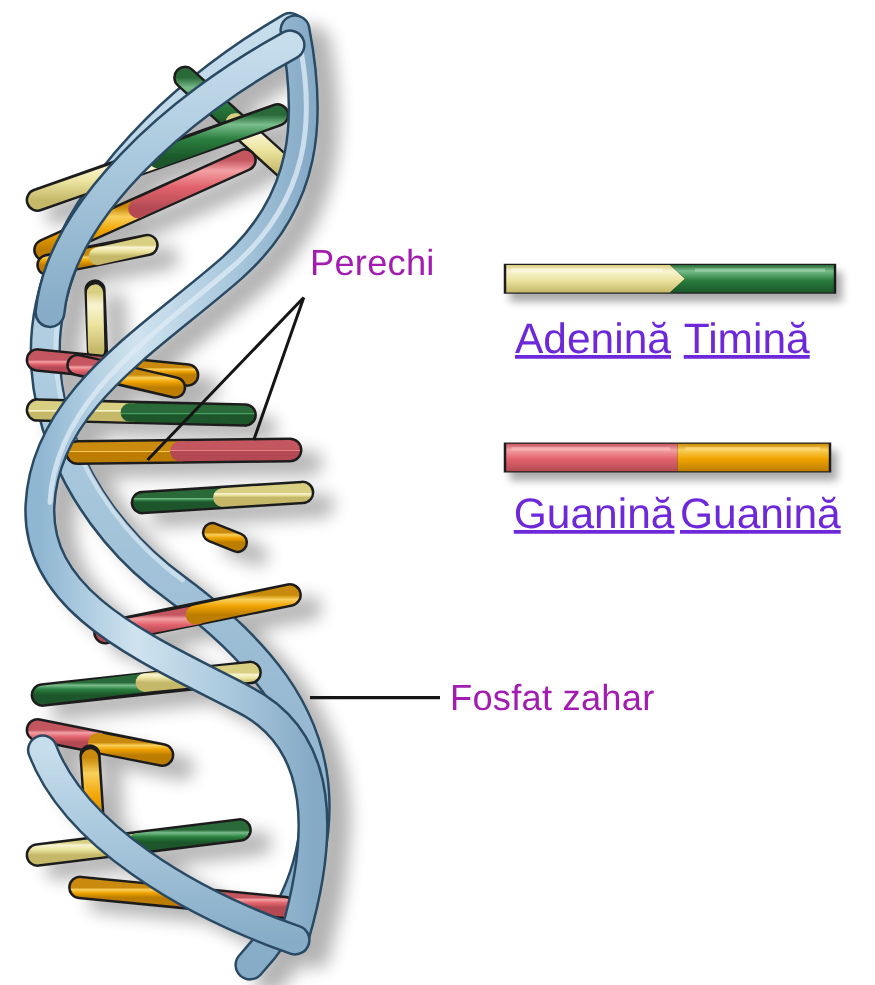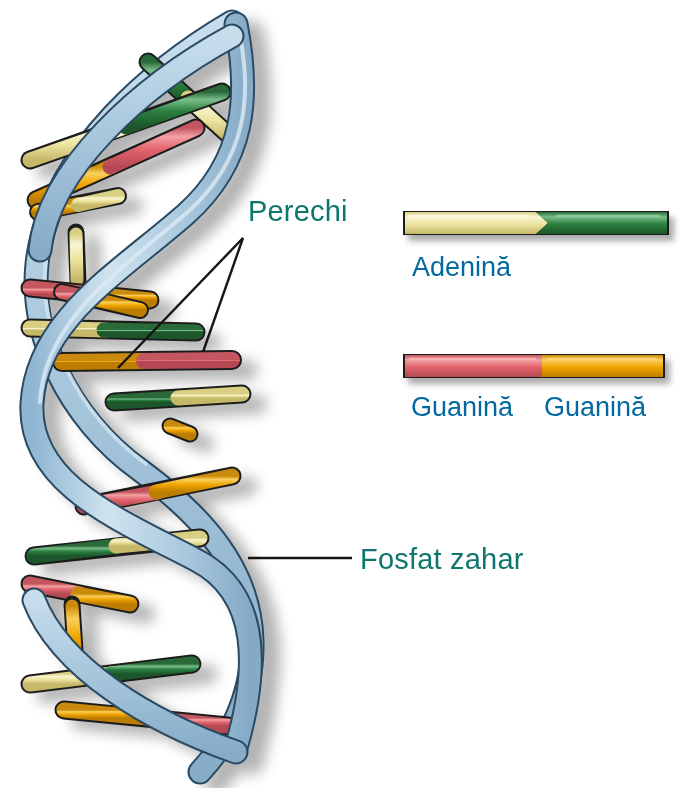--- a/index.html
+++ b/index.html
@@ -17,31 +17,32 @@
     background: #ffffff;
     overflow: hidden;
   }
   #helix-svg, #annotation-svg, #legend-svg {
     position: absolute;
     left: 0;
     top: 0;
   }
   .label-text {
     position: absolute;
-    color: #0f766e;
+    color: #a21caf;
     font-size: 29px;
     letter-spacing: 0.2px;
     white-space: nowrap;
     line-height: 1.18;
   }
   .legend-label {
     position: absolute;
-    color: #0369a1;
-    font-size: 27px;
+    color: #6d28d9;
+    font-size: 34px;
     white-space: nowrap;
+    text-decoration: underline;
   }
   #label-base-pairs { left: 248px; top: 194px; }
   #label-backbone   { left: 360px; top: 542px; }
   #lbl-adenine  { left: 412px; top: 252px; }
   #lbl-thymine  { left: 547px; top: 252px; }
   #lbl-guanine  { left: 411px; top: 392px; }
   #lbl-cytosine { left: 544px; top: 392px; }
 </style>
 </head>
 <body>
@@ -293,16 +294,17 @@
     </g>
   </svg>
 
   <div class="label-text" id="label-base-pairs">
     <div>Perechi</div>
   </div>
 
   <div class="label-text" id="label-backbone">Fosfat zahar</div>
 
   <div class="legend-label" id="lbl-adenine">Adenină</div>
+  <div class="legend-label" id="lbl-thymine">Timină</div>
   <div class="legend-label" id="lbl-guanine">Guanină</div>
   <div class="legend-label" id="lbl-cytosine">Guanină</div>
 
 </div>
 
 </body></html>

